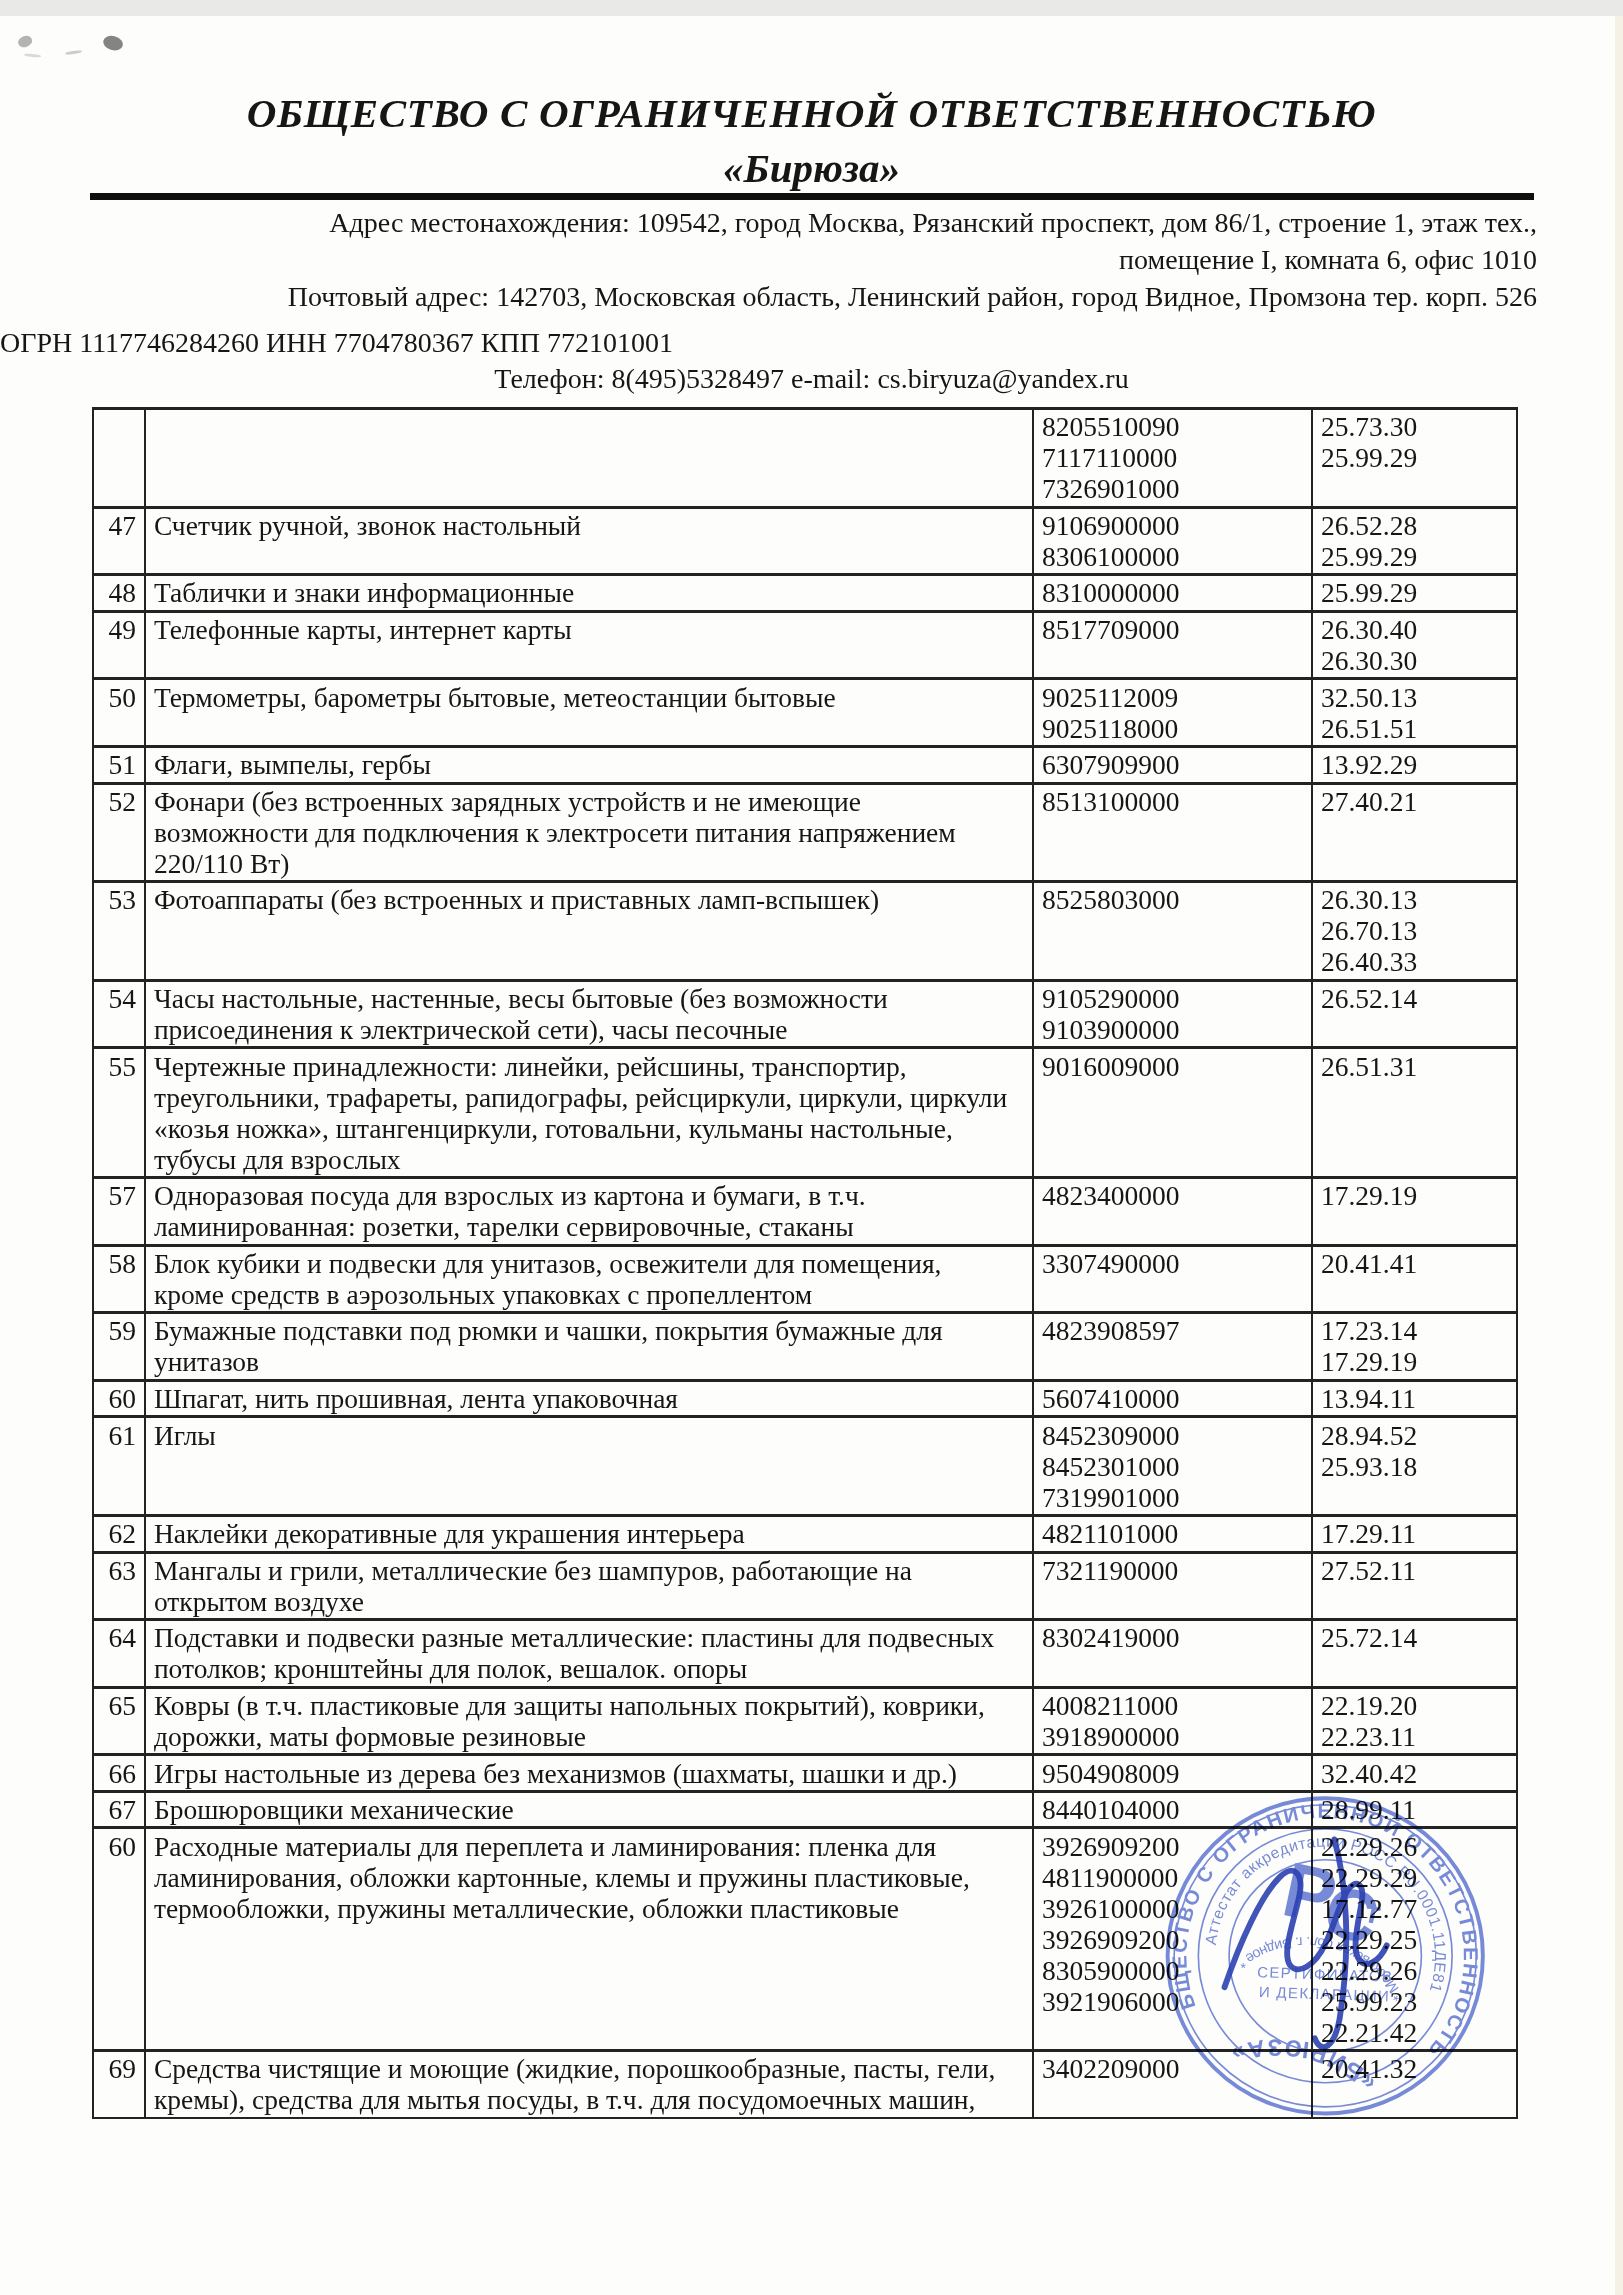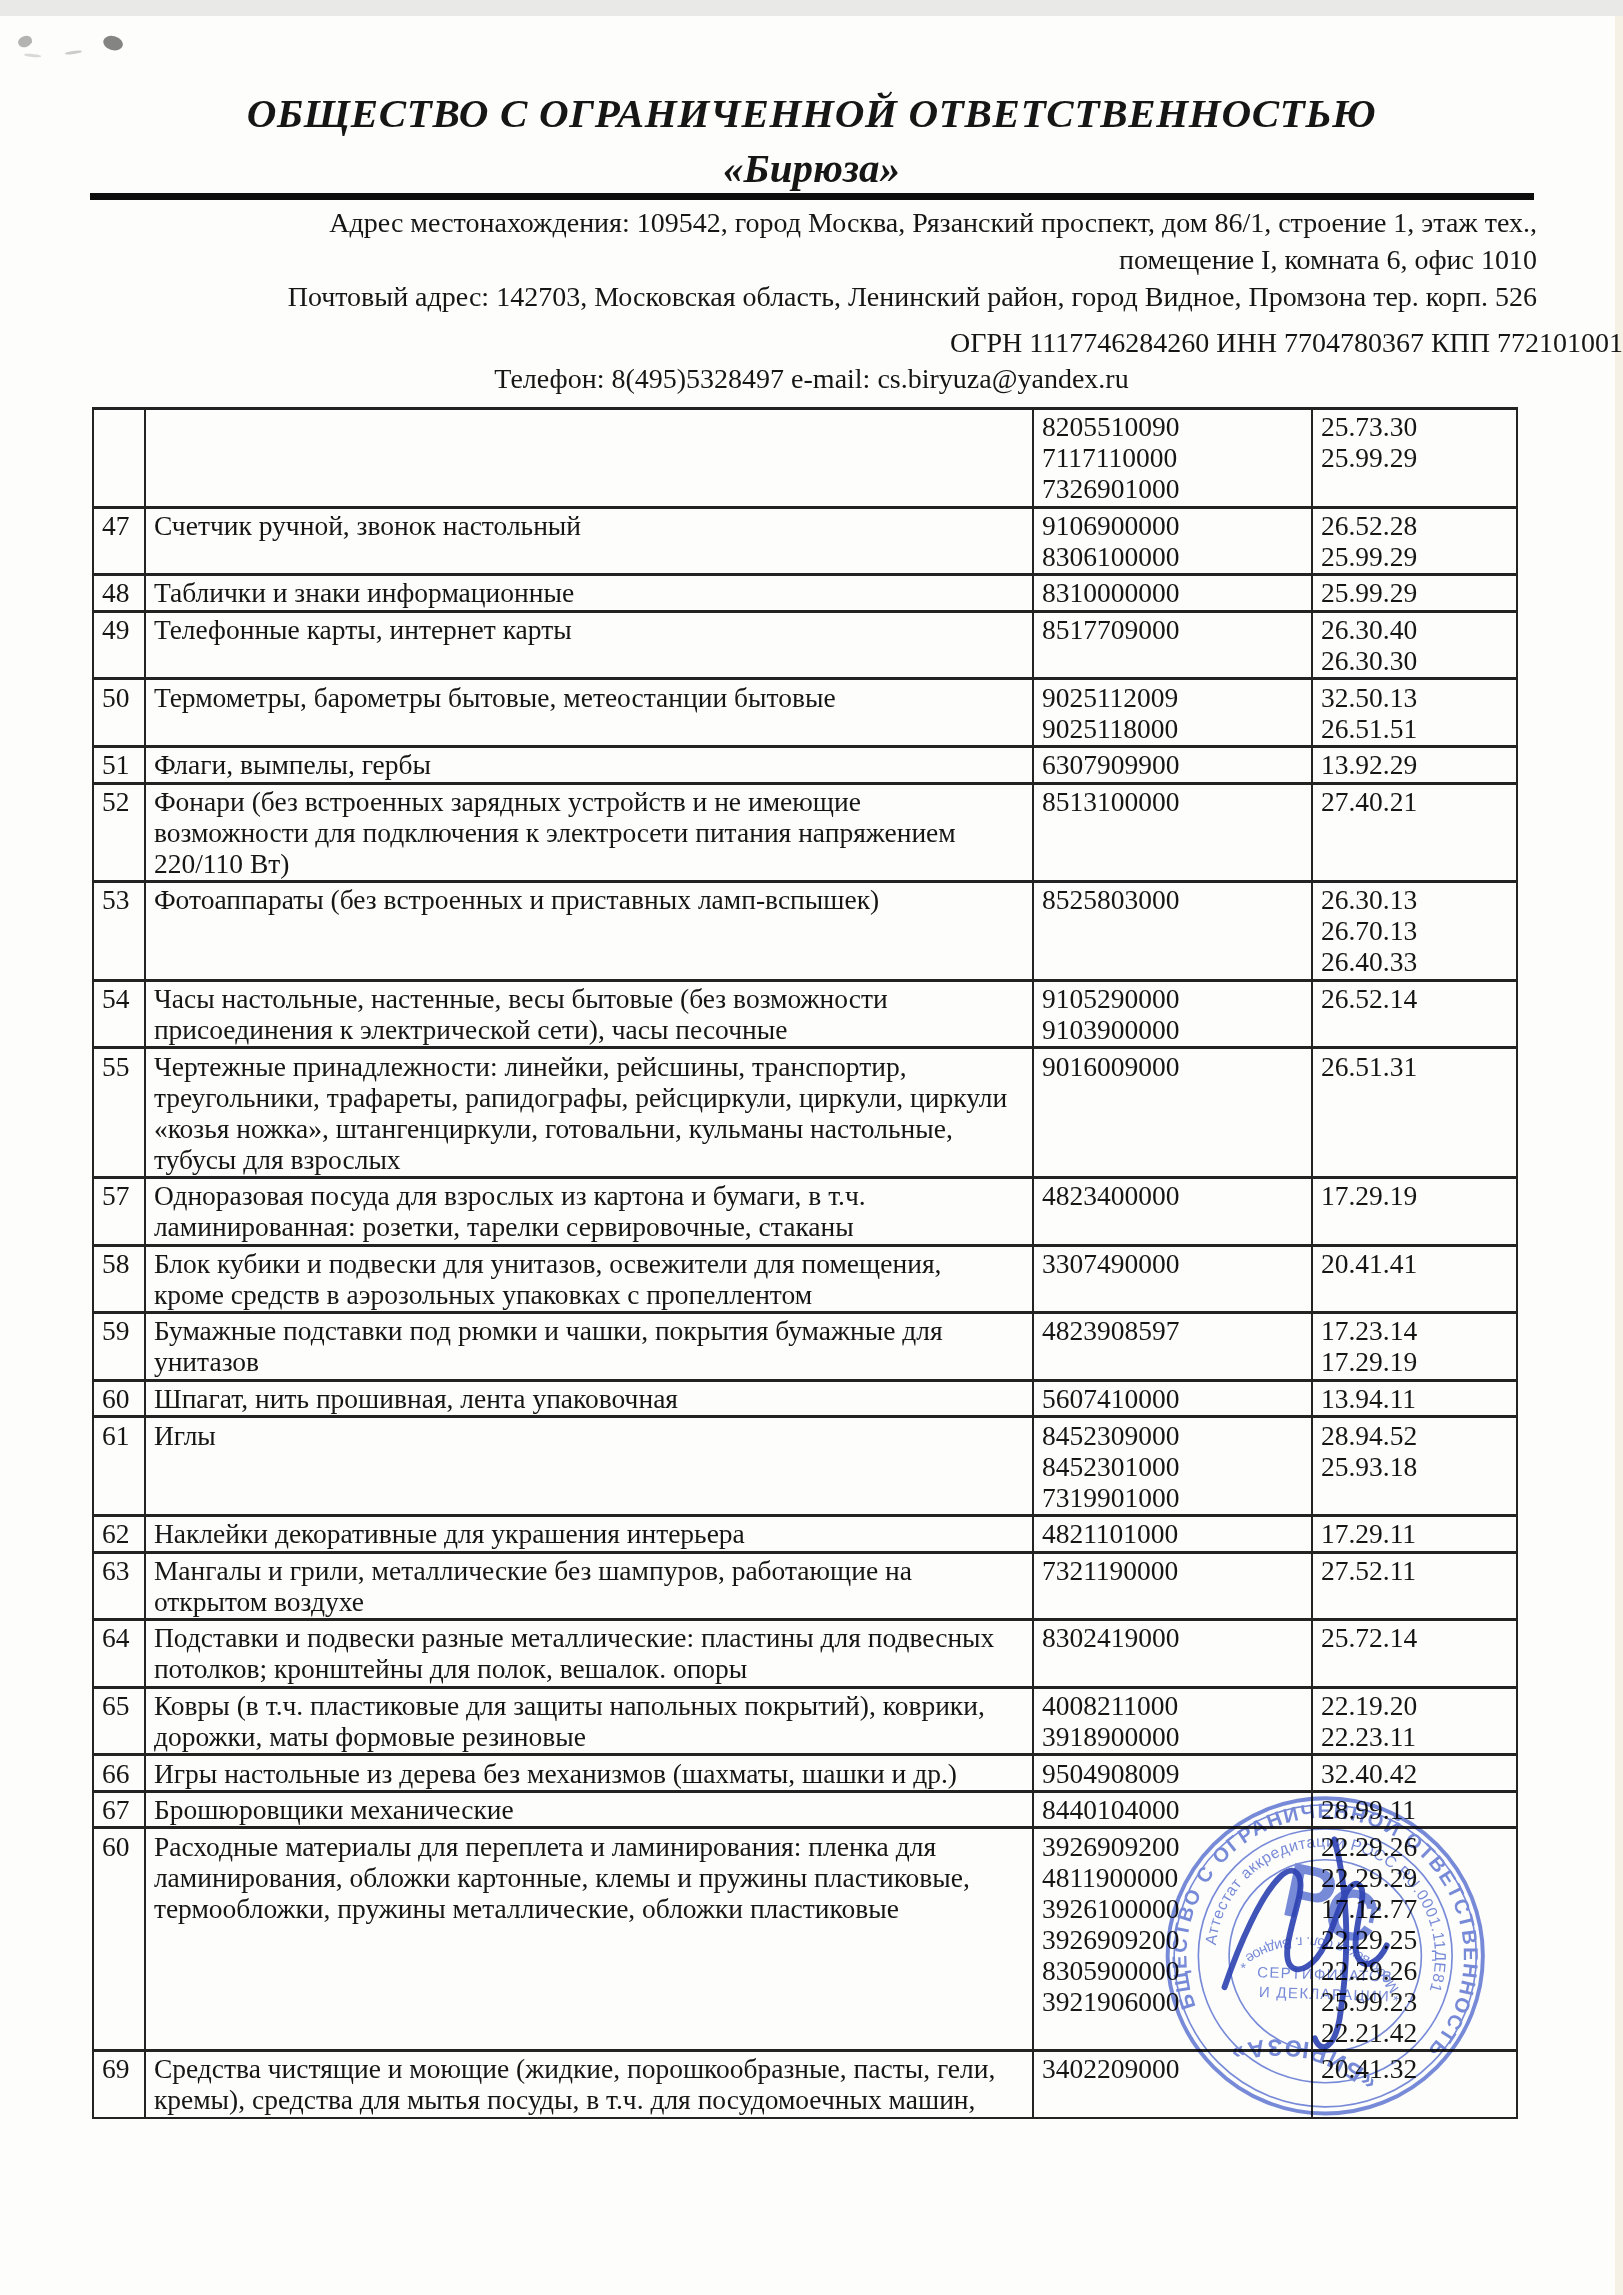--- a/index.html
+++ b/index.html
@@ -27,42 +27,42 @@
   .header-divider {
     position:absolute; top:177px; left:90px; width:1444px; height:6.5px;
     background:#0e0e0e;
   }
   .address-block {
     position:absolute; top:188px; left:85px; width:1452px;
     text-align:right; font-size:28px; line-height:37px;
   }
   .reg-line {
     position:absolute; top:311px; left:0; width:100%;
-    text-align:right; font-size:28px;
+    text-align:left; font-size:28px;
   }
   .contact-line {
     position:absolute; top:347px; left:0; width:100%;
     text-align:center; font-size:28px;
   }
   
   .tbl-wrap { position:absolute; top:391px; left:92px; }
   table.products {
     border-collapse:collapse; table-layout:fixed;
     width:1425px;
     font-size:27.5px; line-height:31px;
   }
   table.products td {
     border:2px solid #232323;
     border-top-width:3.3px;
     vertical-align:top;
     padding:1.3px 7.9px;
     white-space:pre-line;
     overflow:hidden;
   }
-  td.col-num { text-align:left; padding-left:1.3px; padding-right:1.3px; }
+  td.col-num { text-align:right; padding-left:1.3px; padding-right:1.3px; }
   td.col-tnved { padding-left:11.8px; }
   td.col-okpd { padding-left:14.4px; }
   
   svg.overlay {
     position:absolute; top:0; left:0;
     pointer-events:none;
     mix-blend-mode:multiply;
   }
   
   .speck { position:absolute; border-radius:50%; }

